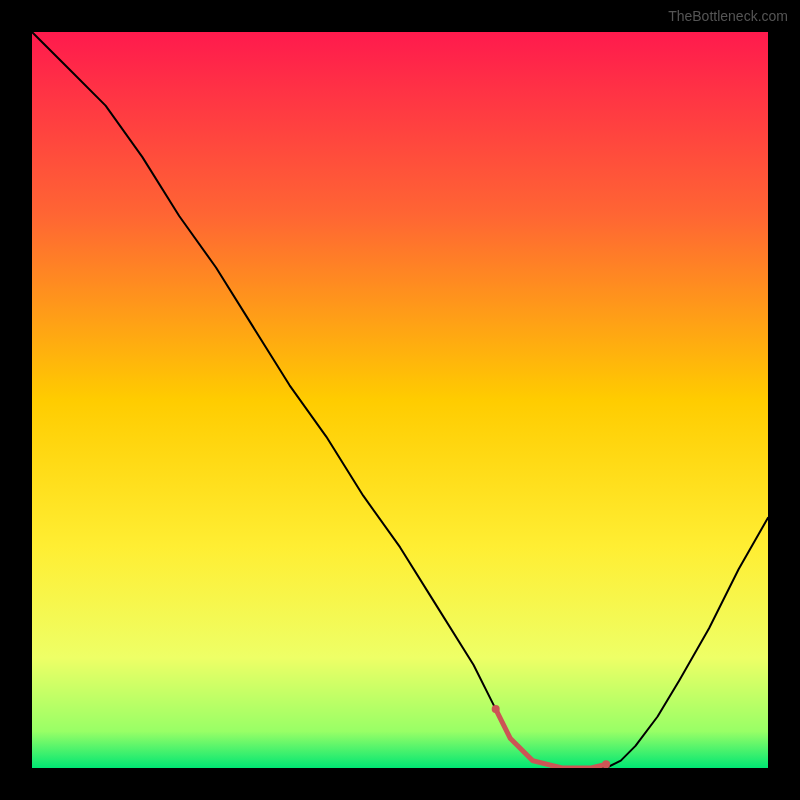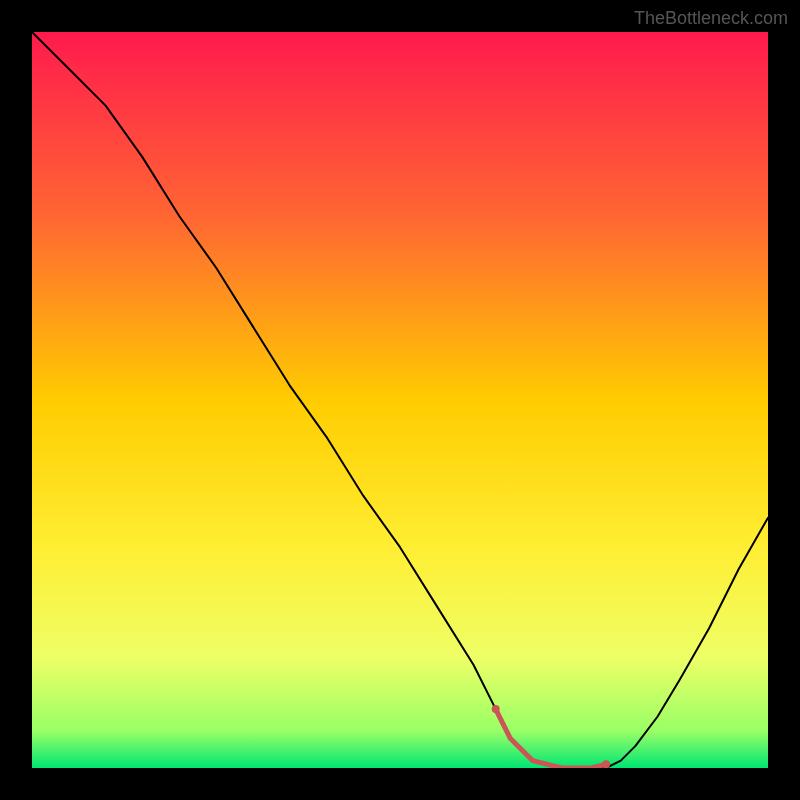--- a/index.html
+++ b/index.html
@@ -9,21 +9,21 @@
     height: 800px;
     background: #000;
     font-family: Arial, sans-serif;
     position: relative;
   }
   .watermark {
     position: absolute;
     top: 8px;
     right: 12px;
     color: #555;
-    font-size: 18px;
+    font-size: 14px;
     font-weight: 500;
     z-index: 10;
   }
   .chart-container {
     position: absolute;
     top: 32px;
     left: 32px;
     width: 736px;
     height: 736px;
   }

